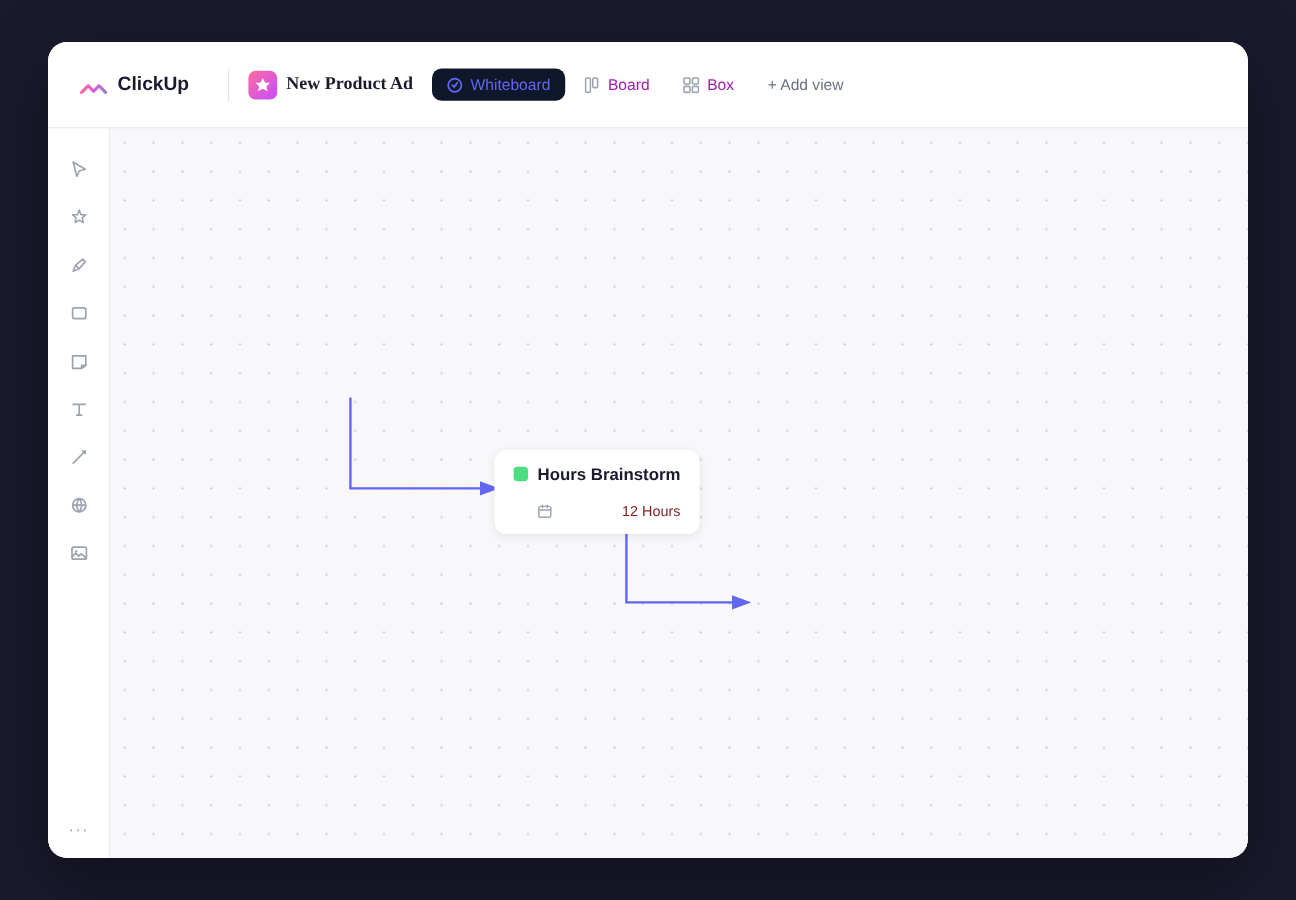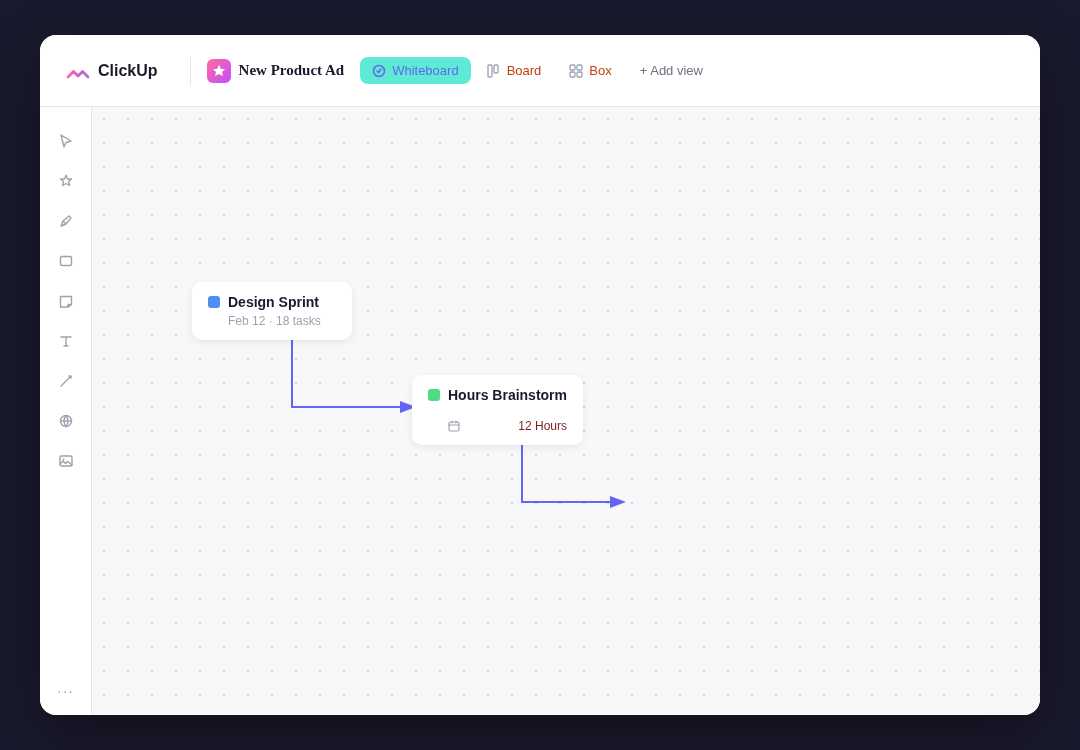--- a/index.html
+++ b/index.html
@@ -77,26 +77,26 @@
       gap: 4px;
     }
     .nav-tab {
       display: flex;
       align-items: center;
       gap: 6px;
       padding: 6px 12px;
       border-radius: 8px;
       font-size: 13px;
       cursor: pointer;
-      color: #c2410c;
+      color: #a21caf;
       font-weight: 500;
     }
     .nav-tab.active {
       color: #6366f1;
-      background: #5eead4;
+      background: #0f172a;
     }
     .add-view {
       display: flex;
       align-items: flex-end;
       gap: 4px;
       padding: 6px 12px;
       font-size: 13px;
       color: #6b7280;
       cursor: pointer;
       border-radius: 8px;
@@ -335,27 +335,20 @@
         <defs>
           <marker id="arrow1" markerWidth="8" markerHeight="8" refX="6" refY="3" orient="auto">
             <path d="M0,0 L0,6 L8,3 z" fill="#6366f1"></path>
           </marker>
           <marker id="arrow2" markerWidth="8" markerHeight="8" refX="6" refY="3" orient="auto">
             <path d="M0,0 L0,6 L8,3 z" fill="#6366f1"></path>
           </marker>
         </defs>
       </svg>
 
-      <div class="card" style="left: 100px; top: 175px;">
-        <div class="card-header">
-          <div class="card-dot" style="background-color: #4f8ef7;"></div>
-          <span class="card-title">Design Sprint</span>
-        </div>
-        <div class="card-meta">Feb 12  ·  18 tasks</div>
-      </div>
 
       <div class="card" style="left: 320px; top: 268px;">
         <div class="card-header">
           <div class="card-dot" style="background-color: #4ade80;"></div>
           <span class="card-title">Hours Brainstorm</span>
         </div>
         <div class="card-detail">
           <svg width="12" height="12" viewBox="0 0 12 12" fill="none">
             <rect x="1" y="2" width="10" height="9" rx="1.5" stroke="#9ca3af" stroke-width="1.2"></rect>
             <path d="M4 1V3M8 1V3M1 5H11" stroke="#9ca3af" stroke-width="1.2" stroke-linecap="round"></path>

